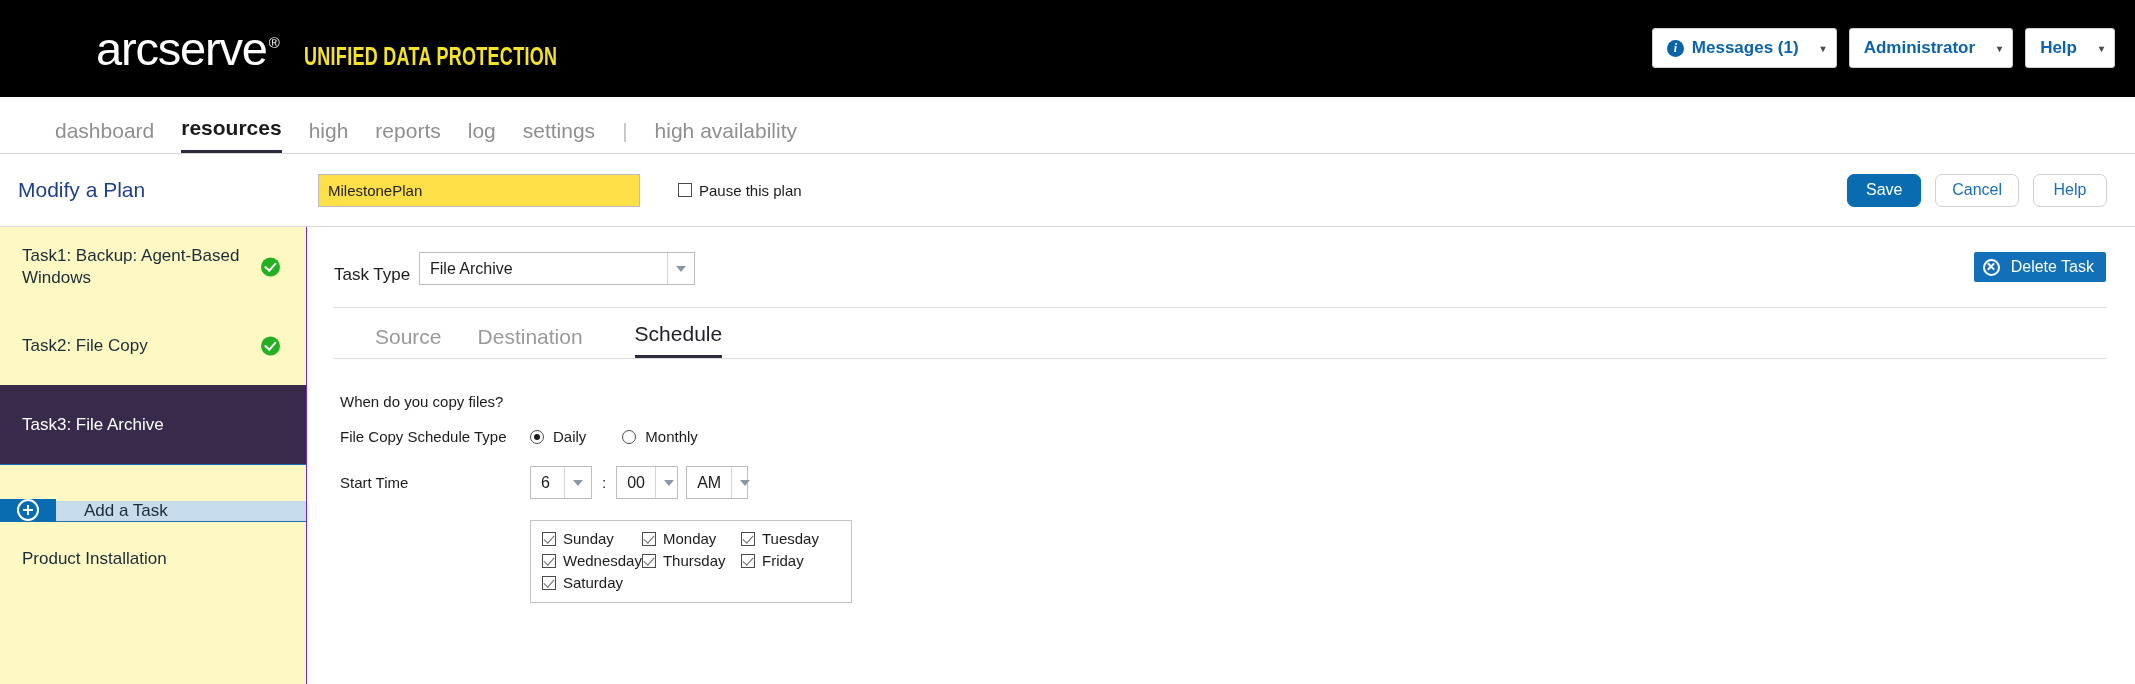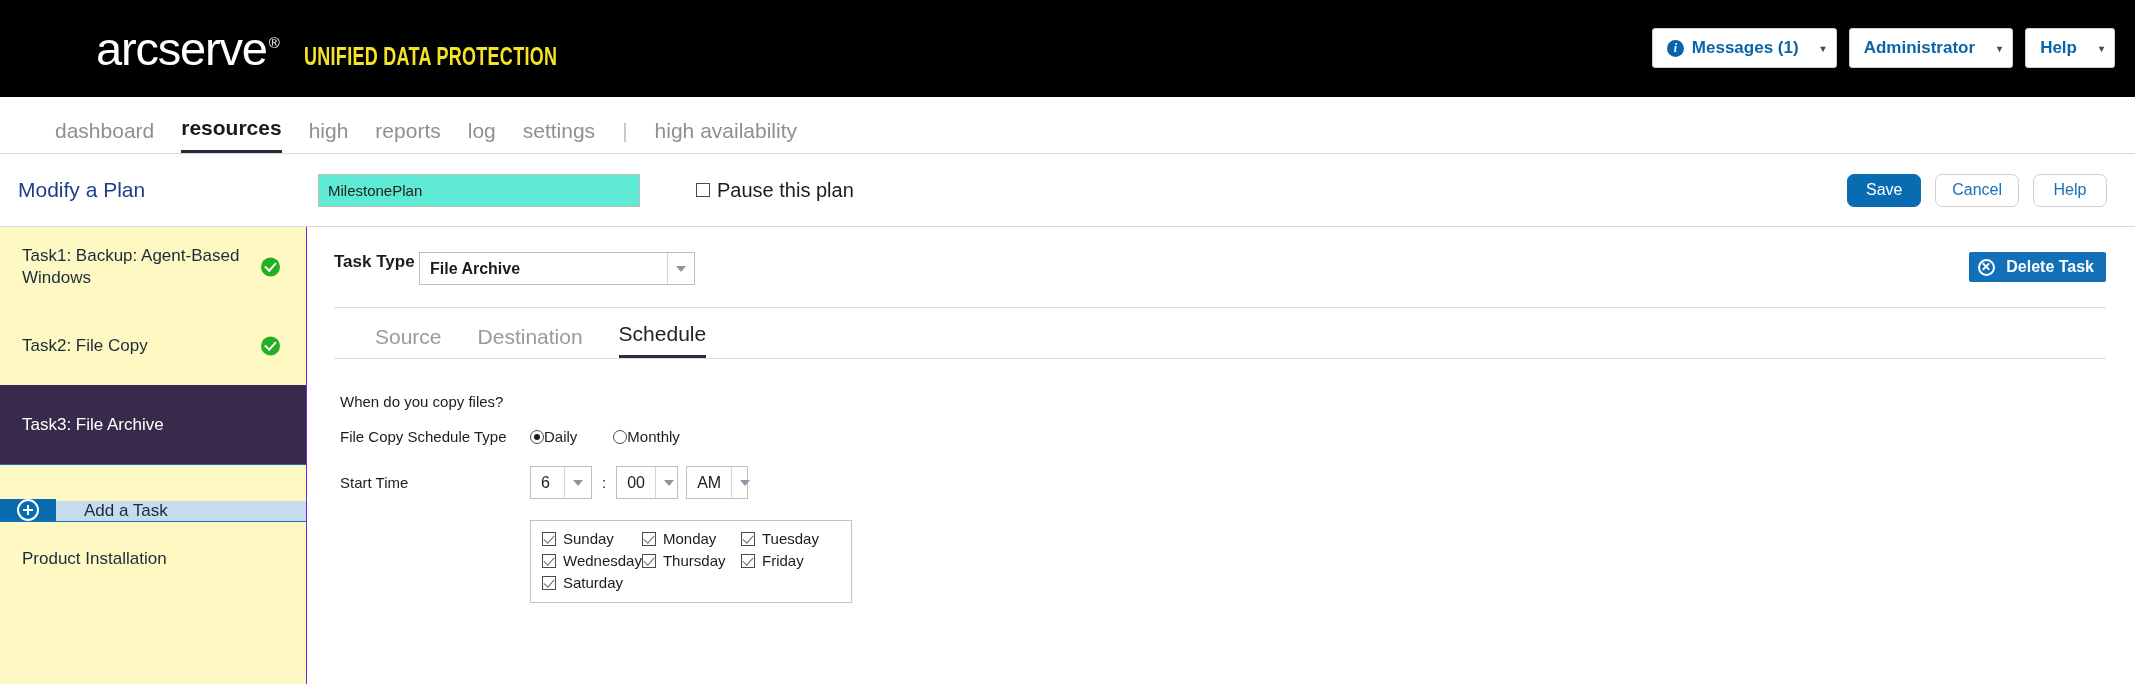--- a/index.html
+++ b/index.html
@@ -132,32 +132,32 @@
   .page-title {
     margin-left: 18px;
     font-size: 21px;
     color: #1d3f8b;
     width: 300px;
   }
   .plan-input {
     width: 322px;
     height: 33px;
     border: 1px solid #bdbdbd;
-    background: #5eead4;
+    background: #fde047;
     font-size: 15px;
     color: #222222;
     padding: 0 9px;
     font-family: "Liberation Sans", sans-serif;
   }
   .pause-wrap {
     display: flex;
     align-items: center;
     gap: 7px;
-    margin-left: 56px;
-    font-size: 20px;
+    margin-left: 38px;
+    font-size: 15px;
     color: #1c1c1c;
     cursor: pointer;
   }
   .cb {
     width: 14px; height: 14px;
     border: 1px solid #4b4b4b;
     background: #ffffff;
     display: inline-block;
     position: relative;
     flex: none;
@@ -288,24 +288,23 @@
 
   
   .main {
     flex: 1;
     background: #ffffff;
     position: relative;
     padding: 0;
   }
   .tasktype-row {
     display: flex;
-    align-items: flex-start;
+    align-items: flex-end;
     padding: 25px 0 0 27px;
     position: relative;
-    font-weight: bold;
   }
   .tasktype-label {
     font-size: 17px;
     color: #1c1c1c;
     width: 85px;
   }
   .select {
     height: 33px;
     border: 1px solid #bdbdbd;
     background: #ffffff;
@@ -384,41 +383,42 @@
   }
   .tab {
     font-size: 21px;
     color: #9a9a9a;
     padding-bottom: 9px;
     cursor: pointer;
   }
   .tab.active {
     color: #21222b;
     border-bottom: 3px solid #2f2a3d;
+    margin-left: 16px;
   }
   .tabs-underline {
     height: 1px;
     background: #dcdcdc;
     margin: 0 29px 0 27px;
   }
 
   .form {
     padding: 34px 0 0 33px;
     font-size: 15px;
     color: #1c1c1c;
   }
   .form-q { margin-bottom: 18px; }
   .form-row {
     display: flex;
     align-items: center;
     margin-bottom: 21px;
   }
   .form-label { width: 190px; flex: none; }
   .radios { display: flex; gap: 36px; align-items: center; }
-  .radio-item { display: flex; align-items: center; cursor: pointer; }
+  .radio-item { display: flex; align-items: center; gap: 9px; cursor: pointer; }
   .rb {
     width: 14px; height: 14px;
     border-radius: 50%;
     border: 1px solid #4b4b4b;
     background: #ffffff;
     position: relative;
     flex: none;
   }
   .rb.checked::after {
     content: "";

